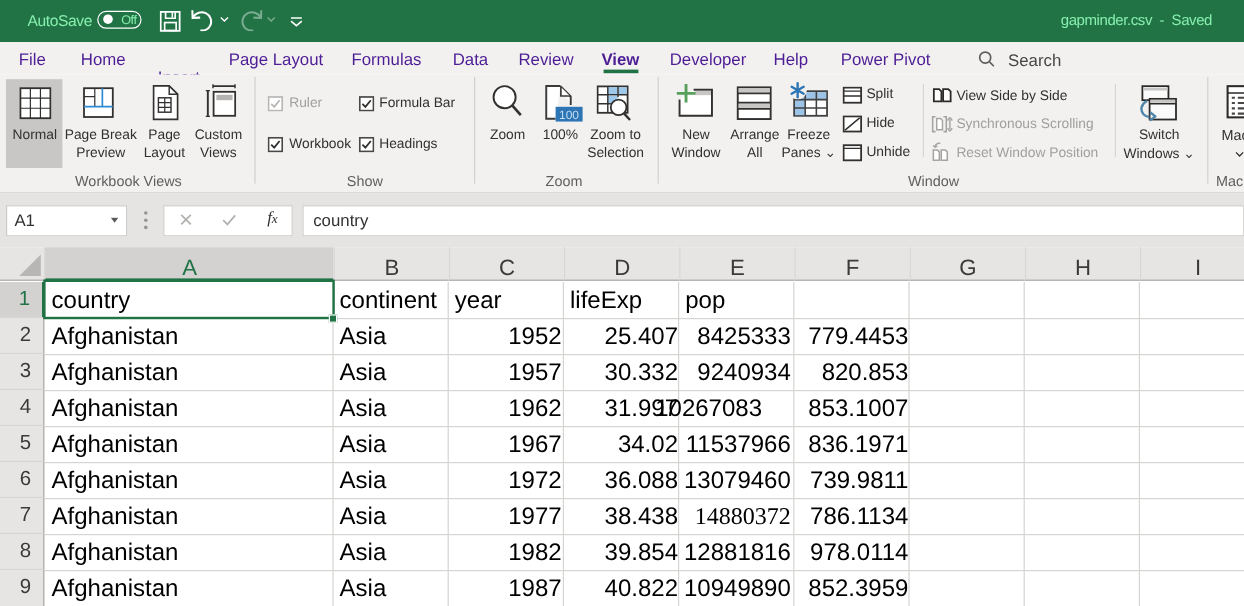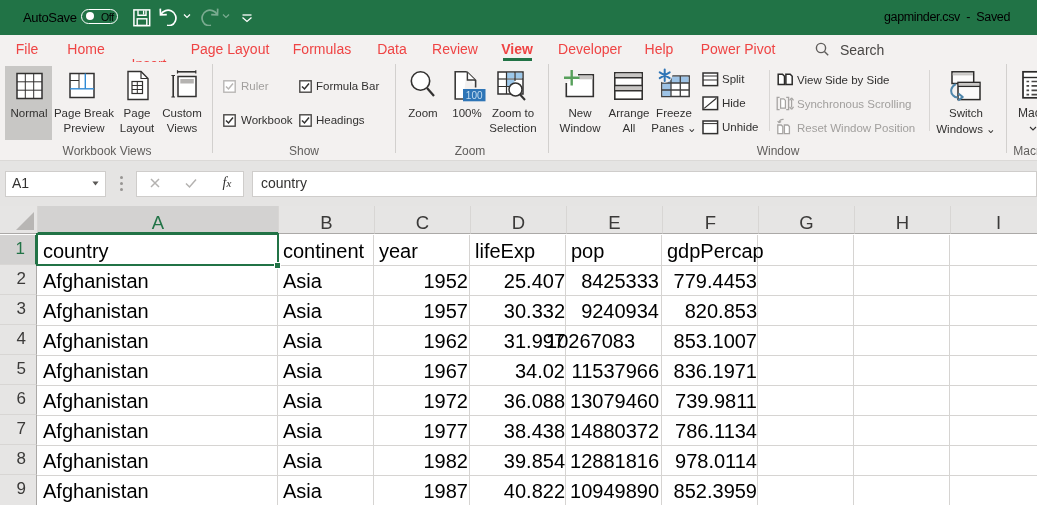--- a/index.html
+++ b/index.html
@@ -5,26 +5,26 @@
   html,body{margin:0;padding:0;}
   #root{position:relative;width:1037px;height:505px;overflow:hidden;
         font-family:"Liberation Sans",sans-serif;background:#fff;}
   .abs{position:absolute;}
   .ctr{position:absolute;transform:translate(-50%,-50%);white-space:nowrap;}
   .lft{position:absolute;transform:translate(0,-50%);white-space:nowrap;}
   .rgt{position:absolute;transform:translate(-100%,-50%);white-space:nowrap;}
 
   
   #titlebar{position:absolute;left:0;top:0;width:1037px;height:35px;background:#217346;}
-  #titlebar .t{color:#000000;font-size:12.5px;letter-spacing:-0.35px;}
+  #titlebar .t{color:#86efac;font-size:12.5px;letter-spacing:-0.35px;}
 
   
   #tabs{position:absolute;left:0;top:35px;width:1037px;height:27px;background:#f3f1f0;}
   .tab{position:absolute;transform:translate(-50%,-50%);
-       font-size:14px;color:#ef4444;white-space:nowrap;}
+       font-size:14px;color:#4c1d95;white-space:nowrap;}
 
   
   #ribbon{position:absolute;left:0;top:62px;width:1037px;height:99px;background:#f3f1f0;
           border-bottom:1px solid #dbd9d7;box-sizing:border-box;}
   .grplabel{position:absolute;top:151px;transform:translate(-50%,-50%);
             font-size:12px;color:#605e5c;white-space:nowrap;}
   .gsep{position:absolute;top:64px;width:1px;height:89px;background:#d2d0ce;}
   .isep{position:absolute;top:70px;width:1px;height:61px;background:#d8d6d4;}
   .blab{position:absolute;transform:translate(-50%,-50%);font-size:11.5px;color:#323130;
         white-space:nowrap;line-height:15px;text-align:center;}
@@ -344,21 +344,20 @@
     <div class="hline" style="top:269px;"></div>
 
     <div class="abs" style="left:36px;top:27px;width:243px;height:33px;border:2px solid #217346;box-sizing:border-box;"></div>
     <div class="abs" style="left:274px;top:56px;width:7px;height:7px;background:#217346;border:1px solid #fff;box-sizing:border-box;"></div>
 
     <div class="cell lft" style="left:43px;top:45px;">country</div>
     <div class="cell lft" style="left:283px;top:45px;">continent</div>
     <div class="cell lft" style="left:379px;top:45px;">year</div>
     <div class="cell lft" style="left:475px;top:45px;">lifeExp</div>
     <div class="cell lft" style="left:571px;top:45px;">pop</div>
-    <div class="cell lft" style="left:667px;top:45px;">gdpPercap</div>
 
     <div class="cell lft" style="left:43px;top:75px;">Afghanistan</div>
     <div class="cell lft" style="left:283px;top:75px;">Asia</div>
     <div class="cell rgt" style="left:468px;top:75px;">1952</div>
     <div class="cell rgt" style="left:565px;top:75px;">25.407</div>
     <div class="cell rgt" style="left:659px;top:75px;">8425333</div>
     <div class="cell rgt" style="left:757px;top:75px;">779.4453</div>
 
     <div class="cell lft" style="left:43px;top:105px;">Afghanistan</div>
     <div class="cell lft" style="left:283px;top:105px;">Asia</div>
@@ -385,21 +384,21 @@
     <div class="cell lft" style="left:283px;top:195px;">Asia</div>
     <div class="cell rgt" style="left:468px;top:195px;">1972</div>
     <div class="cell rgt" style="left:565px;top:195px;">36.088</div>
     <div class="cell rgt" style="left:659px;top:195px;">13079460</div>
     <div class="cell rgt" style="left:757px;top:195px;">739.9811</div>
 
     <div class="cell lft" style="left:43px;top:225px;">Afghanistan</div>
     <div class="cell lft" style="left:283px;top:225px;">Asia</div>
     <div class="cell rgt" style="left:468px;top:225px;text-align:center;">1977</div>
     <div class="cell rgt" style="left:565px;top:225px;">38.438</div>
-    <div class="cell rgt" style="left:659px;top:225px;">14880372</div>
+    <div class="cell rgt" style="left:659px;top:225px;font-family:Liberation Serif, serif;">14880372</div>
     <div class="cell rgt" style="left:757px;top:225px;">786.1134</div>
 
     <div class="cell lft" style="left:43px;top:255px;">Afghanistan</div>
     <div class="cell lft" style="left:283px;top:255px;">Asia</div>
     <div class="cell rgt" style="left:468px;top:255px;">1982</div>
     <div class="cell rgt" style="left:565px;top:255px;">39.854</div>
     <div class="cell rgt" style="left:659px;top:255px;">12881816</div>
     <div class="cell rgt" style="left:757px;top:255px;">978.0114</div>
 
     <div class="cell lft" style="left:43px;top:285px;">Afghanistan</div>

